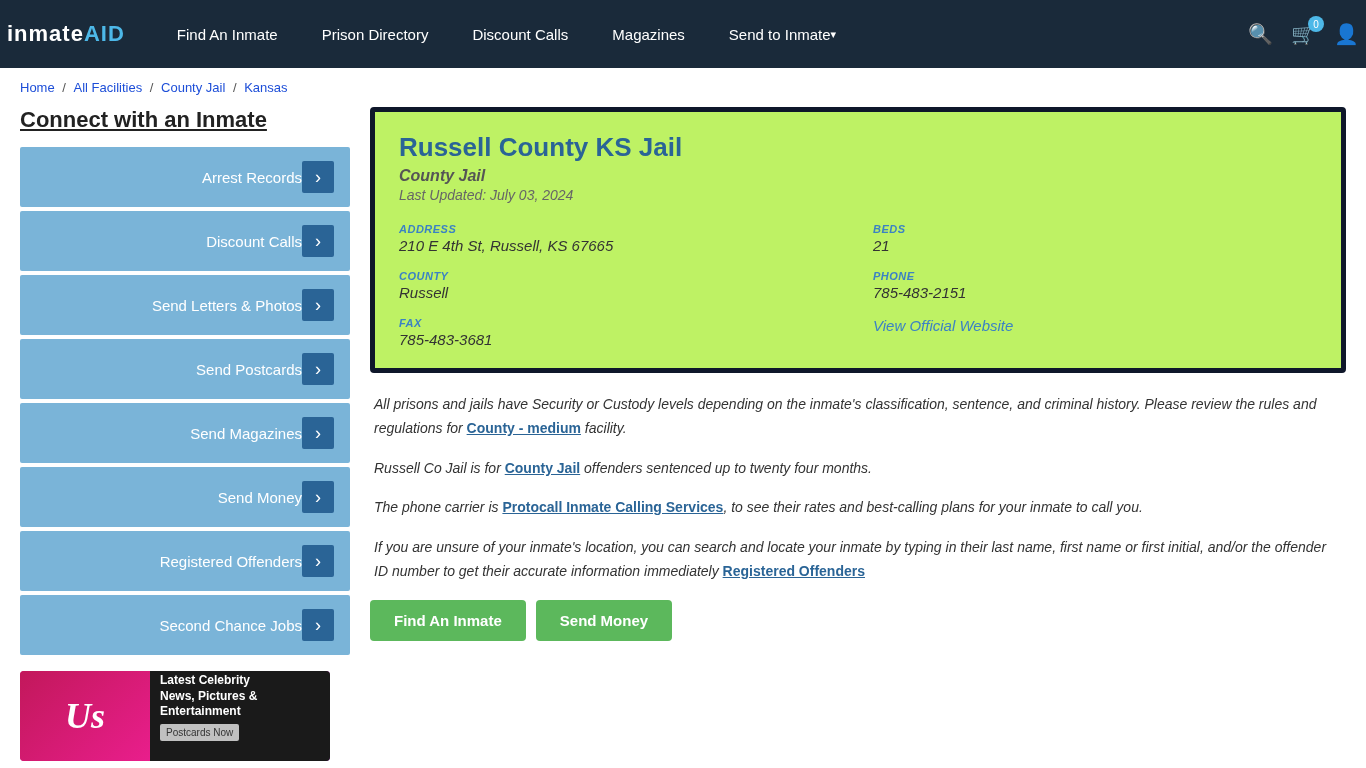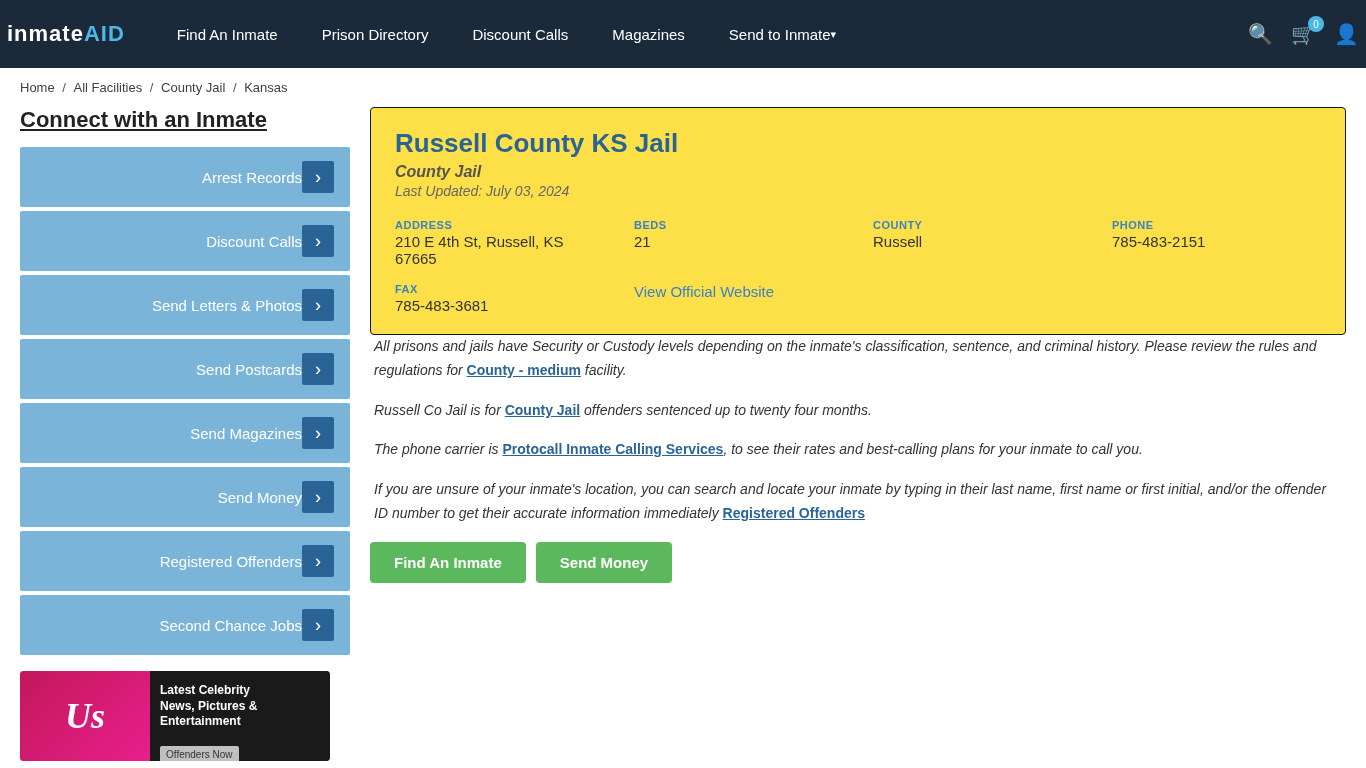--- a/index.html
+++ b/index.html
@@ -74,21 +74,21 @@
       justify-content: center;
     }
 
     
     .breadcrumb {
       padding: 12px 20px;
       font-size: 13px;
       color: #555;
     }
     .breadcrumb a {
-      color: #404040;
+      color: #1d4ed8;
       text-decoration: none;
       margin-top: 20px;
     }
     .breadcrumb span { color: #555; margin: 0 4px; }
 
     
     .main-container {
       display: flex;
       max-width: 1366px;
       padding: 0 20px 40px 20px;
@@ -161,27 +161,27 @@
       background: linear-gradient(135deg, #c2185b, #e91e8c);
       display: flex;
       align-items: center;
       justify-content: center;
       font-size: 28px;
       font-weight: bold;
       color: #fff;
     }
     .ad-text-area {
       flex: 1;
-      padding: 12px 10px;
+      padding: 20px 10px;
       background: #1a1a1a;
       height: 100%;
       display: flex;
       flex-direction: column;
-      justify-content: flex-start;
-      gap: 16px;
+      justify-content: flex-end;
+      gap: 4px;
     }
     .ad-text-main {
       color: #fff;
       font-size: 12px;
       font-weight: bold;
       line-height: 1.3;
     }
     .ad-btn {
       background: #c0c0c0;
       color: #333;
@@ -190,24 +190,25 @@
       border-radius: 2px;
       cursor: pointer;
       width: fit-content;
     }
 
     
     .content-area {
       flex: 1;
     }
     .facility-card {
-      background: #fde047;
-      border: 1px solid #0f172a;
+      background: #bef264;
+      border: 5px solid #0f172a;
       border-radius: 4px;
       padding: 20px 24px;
+      margin-bottom: 20px;
     }
     .facility-title {
       font-size: 26px;
       font-weight: bold;
       color: #2a6496;
       margin-bottom: 4px;
     }
     .facility-type {
       font-size: 16px;
       font-weight: bold;
@@ -216,22 +217,23 @@
       margin-bottom: 2px;
     }
     .facility-updated {
       font-size: 14px;
       color: #666;
       font-style: italic;
       margin-bottom: 20px;
     }
     .facility-info-grid {
       display: grid;
-      grid-template-columns: 1fr 1fr 1fr 1fr;
+      grid-template-columns: 1fr 1fr;
       gap: 16px 30px;
+      font-style: italic;
     }
     .info-block { display: flex; flex-direction: column; gap: 2px; }
     .info-label {
       font-size: 11px;
       font-weight: bold;
       color: #3b82c4;
       letter-spacing: 0.5px;
       text-transform: uppercase;
     }
     .info-value {
@@ -365,21 +367,21 @@
       <div class="ad-content">
         <div class="ad-image-area">
           <span style="font-style:italic; font-size:36px; color:#fff; font-family: serif;">Us</span>
         </div>
         <div class="ad-text-area">
           <div class="ad-text-main">
             <div>Latest Celebrity</div>
             <div>News, Pictures &amp;</div>
             <div>Entertainment</div>
           </div>
-          <div class="ad-btn">Offenders Now</div>
+          <div class="ad-btn">Postcards Now</div>
         </div>
       </div>
     </div>
   </aside>
 
   <main class="content-area">
 
     <div class="facility-card">
       <div class="facility-title">Russell County KS Jail</div>
       <div class="facility-type">County Jail</div>

